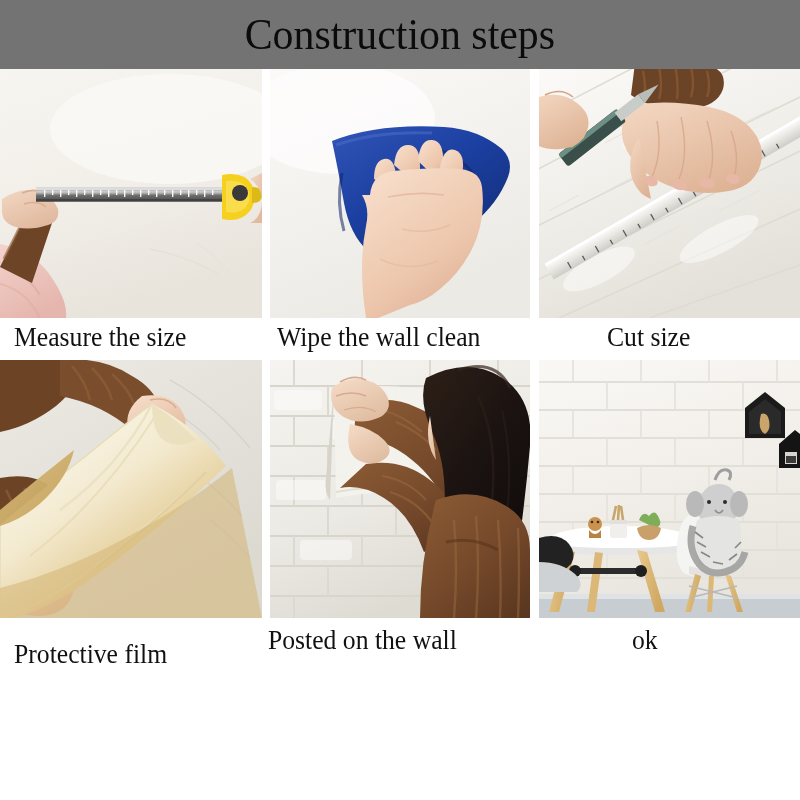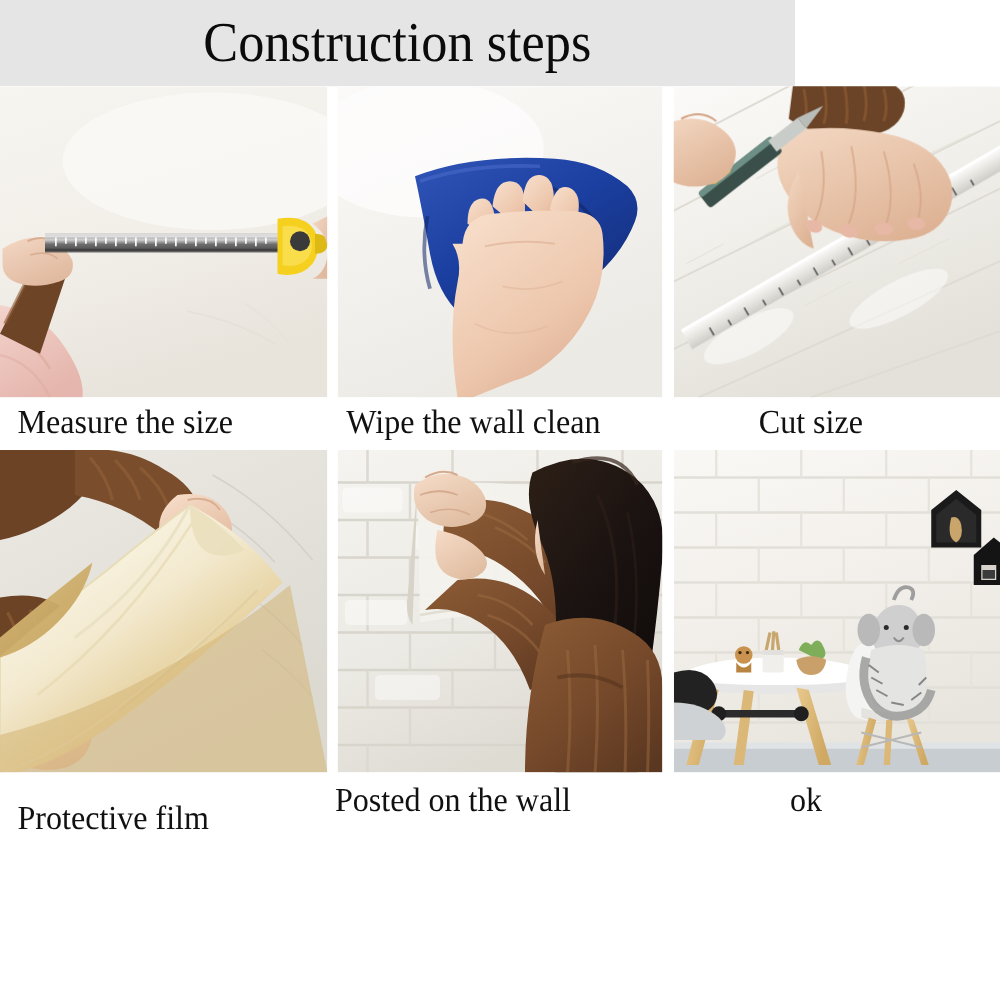--- a/index.html
+++ b/index.html
@@ -5,22 +5,22 @@
   html,body{margin:0;padding:0;}
   body{
     width:800px;height:800px;overflow:hidden;
     background:#ffffff;
     font-family:"Liberation Serif", serif;
   }
   .page{position:relative;width:800px;height:800px;background:#fff;}
 
   
   .header{
-    position:absolute;left:0;top:0;width:636px;height:69px;
-    background:#e5e5e5;
+    position:absolute;left:0;top:0;width:800px;height:69px;
+    background:#737373;
     display:flex;align-items:center;justify-content:center;
   }
   .header-title{
     font-family:"Liberation Serif", serif;
     font-size:45px;line-height:45px;color:#0b0b0b;
     letter-spacing:0px;transform:scaleX(.93);
     white-space:nowrap;
   }
 
   

